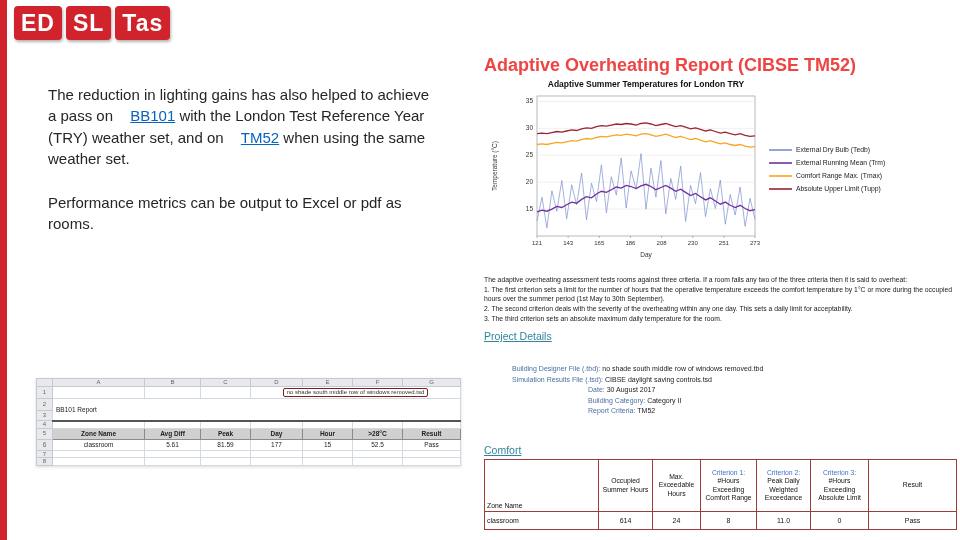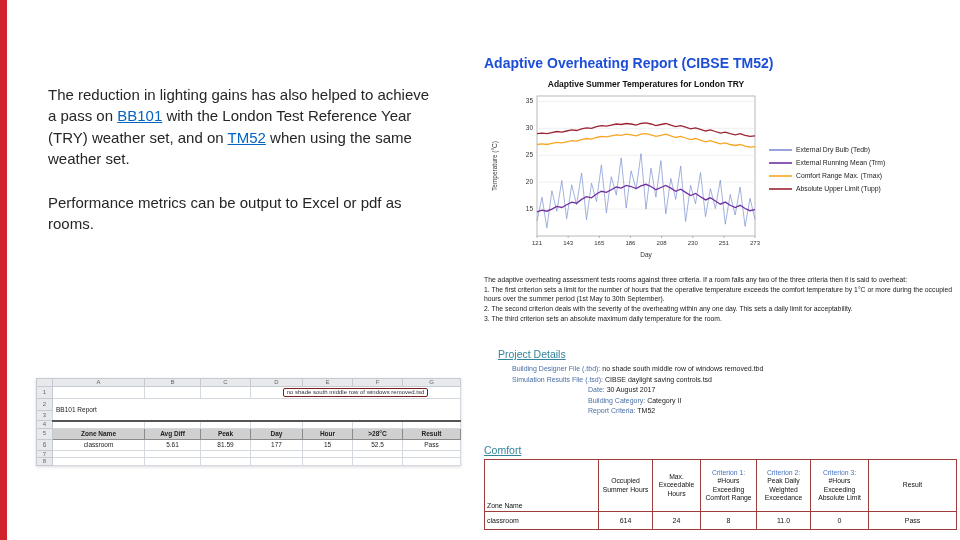--- a/index.html
+++ b/index.html
@@ -13,39 +13,39 @@
   
   .logo { position:absolute; left:14px; top:6px; display:flex; gap:4px; }
   .logo-box { display:inline-block; background:#d1232b; color:#ffffff; font-weight:bold;
               font-size:23px; line-height:30px; padding:2px 7px; border-radius:4px;
               box-shadow:1px 2px 3px rgba(0,0,0,0.3); letter-spacing:1px; }
 
   
   .body-text { position:absolute; left:48px; top:84px; width:392px; font-size:15px;
                line-height:1.42; color:#262626; }
   .body-text p { margin-bottom:23px; }
-  .link { color:#0563c1; text-decoration:underline; cursor:pointer; }
+  .link { color:#0563c1; text-decoration:underline; cursor:pointer;margin-left:13px; }
 
   
   .report-title { position:absolute; left:484px; top:55px; width:474px;
-                  font-size:14px; font-weight:bold; color:#1d4ed8; }
+                  font-size:18px; font-weight:bold; color:#ef4444; }
 
   
   .chart { position:absolute; left:487px; top:76px; }
   #chart-svg text { font-family:"Liberation Sans", sans-serif; }
 
   
   .criteria { position:absolute; left:484px; top:276px; width:472px; font-size:6.8px;
               line-height:1.32; color:#222222; }
   .criteria p { margin:0 0 1px 0; }
 
   
   .pd-heading, .results-heading { position:absolute; left:484px; color:#31849b;
               font-size:10.5px; text-decoration:underline; }
-  .pd-heading { top:348px;margin-left:14px; }
+  .pd-heading { top:330px; }
   .results-heading { top:444px; }
   .pd-lines { position:absolute; left:512px; top:364px; font-size:7px; line-height:10.5px; }
   .pd-label { color:#4a6fa5; }
   .pd-value { color:#222222; }
   .pd-indent { margin-left:76px; }
 
   
   .results-table { position:absolute; left:484px; top:459px; width:472px;
                    border-collapse:collapse; table-layout:fixed; }
   .results-table th, .results-table td { border:1px solid #9e3b3b; padding:1px 2px;
@@ -78,20 +78,25 @@
   .xl tr.r-hdr td.h { background:#d0d0d0; font-weight:bold; border-color:#8a8a8a; }
   .xl tr.r-data td { font-size:6.5px; }
 </style>
 </head>
 <body>
 
 <div class="slide">
 
   <div class="red-strip"></div>
 
+  <div class="logo">
+    <span class="logo-box">ED</span>
+    <span class="logo-box">SL</span>
+    <span class="logo-box">Tas</span>
+  </div>
 
   <div class="body-text">
     <p><span>The reduction in lighting gains has also helped to achieve a pass on </span><a class="link">BB101</a><span> with the London Test Reference Year (TRY) weather set, and on </span><a class="link">TM52</a><span> when using the same weather set.</span></p>
     <p>Performance metrics can be output to Excel or pdf as rooms.</p>
   </div>
 
   <div class="report-title">Adaptive Overheating Report (CIBSE TM52)</div>
 
   <svg id="chart-svg" class="chart" width="468" height="196" viewBox="0 0 468 196">
       <rect x="50" y="20" width="218" height="140" fill="#ffffff" stroke="#9a9a9a" stroke-width="0.7"></rect>

